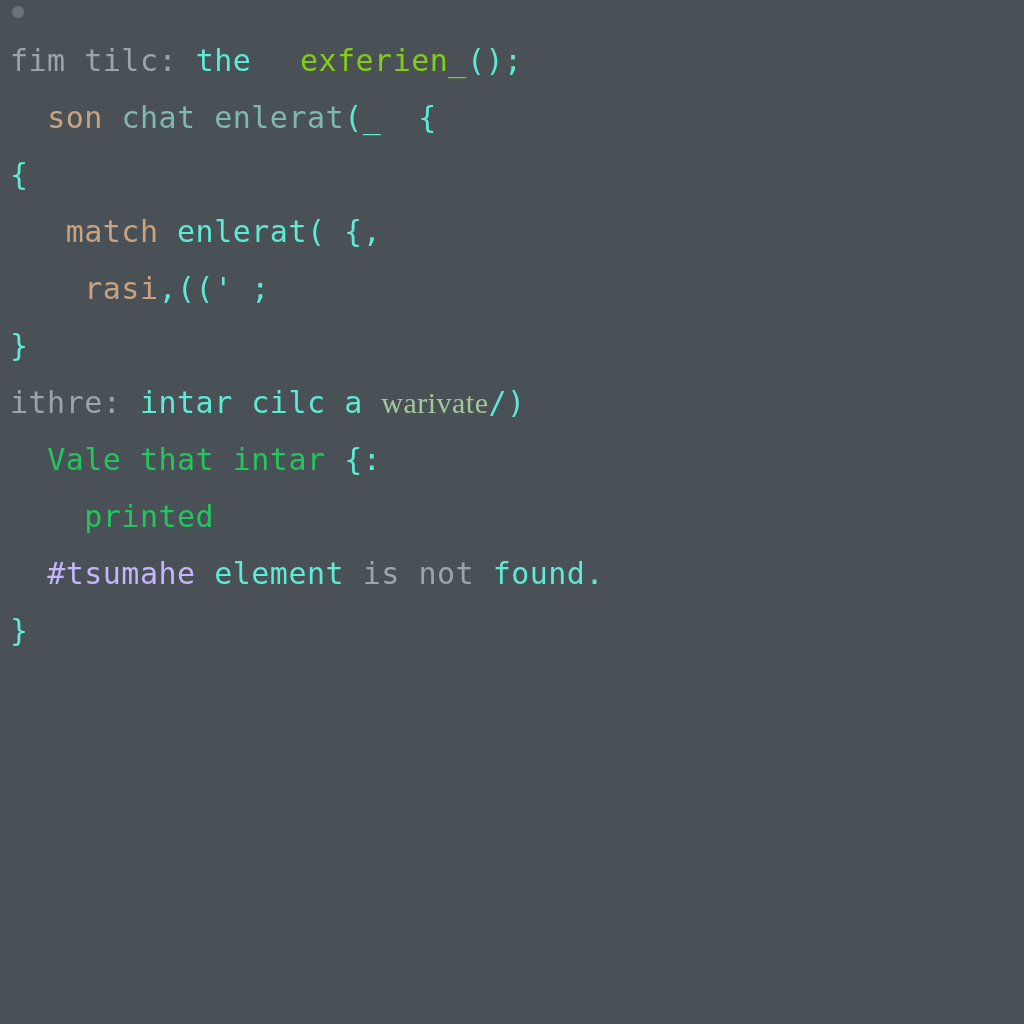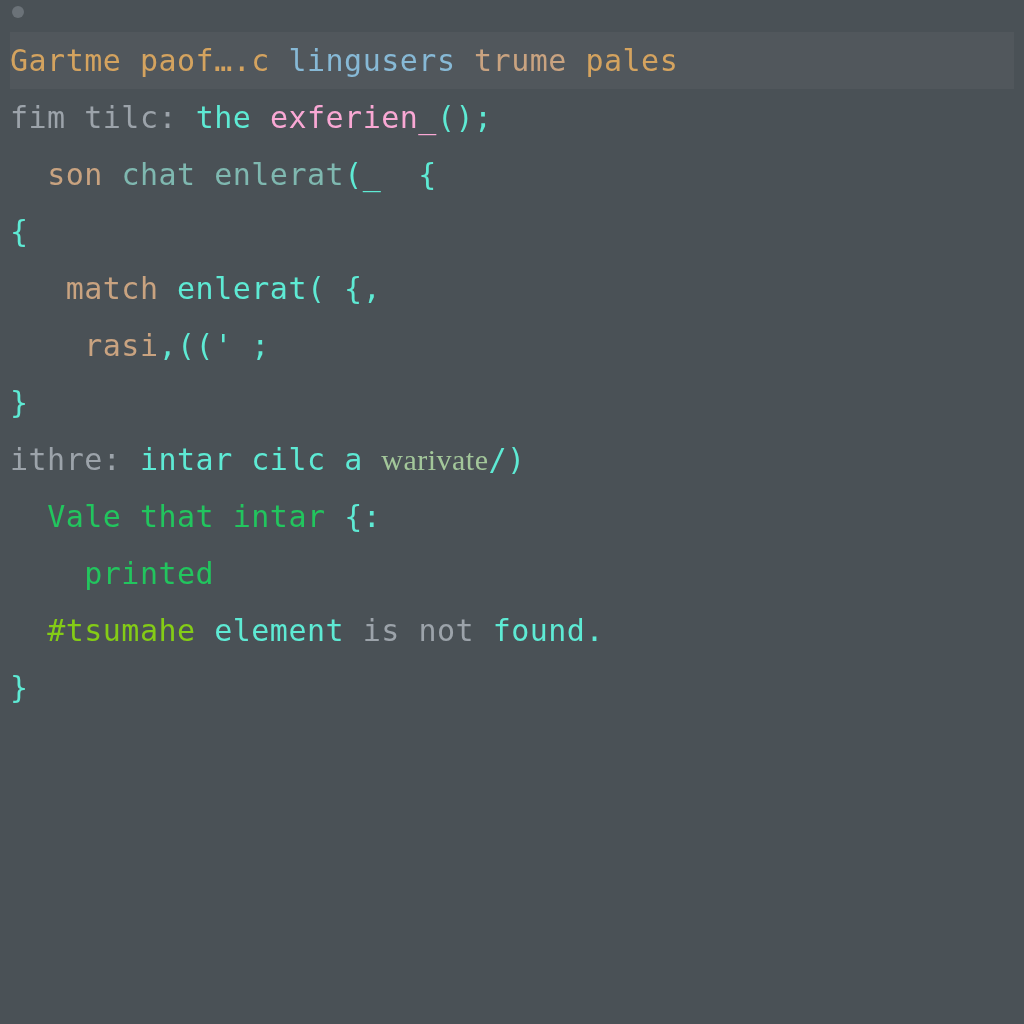--- a/index.html
+++ b/index.html
@@ -37,37 +37,36 @@
     .line {
       white-space: pre;
       letter-spacing: 0.5px;
     }
     .line-highlight {
       background: rgba(255, 255, 255, 0.04);
     }
     .orange { color: #d4a35f; }
     .blue { color: #87b9d6; }
     .teal { color: #7fb8b0; }
-    .purple { color: #f9a8d4; }
+    .purple { color: #84cc16; margin-left: 30px; }
     .tan { color: #c9a380; }
     .green { color: #a3c79a; font-family: Liberation Serif, serif; }
     .yellow { color: #22c55e; }
     .light { color: #5eead4; }
     .gray { color: #9ca3aa; }
-    .comment-blue { color: #84cc16; text-align: center; }
+    .comment-blue { color: #c4b5fd; text-align: center; }
   </style>
 </head>
 <body>
 
 <div class="title-bar">
   <div class="traffic-light"></div>
 </div>
 
 <div class="editor">
-  <div class="line line-highlight"><span class="orange">Gartme </span><span class="orange">paof….c </span><span class="blue">lingusers </span><span class="tan">trume </span><span class="orange">pales</span></div>
   <div class="line"><span class="gray">fim tilc: </span><span class="light">the </span><span class="purple">exferien_</span><span class="light">();</span></div>
   <div class="line"><span>  </span><span class="tan">son </span><span class="teal">chat </span><span class="teal">enlerat</span><span class="light">(_  {</span></div>
   <div class="line"><span class="light">{</span></div>
   <div class="line"><span>   </span><span class="tan">match </span><span class="light">enlerat( {,</span></div>
   <div class="line"><span>    </span><span class="tan">rasi</span><span class="light">,((' ;</span></div>
   <div class="line"><span class="light">}</span></div>
   <div class="line"><span></span></div>
   <div class="line"><span class="gray">ithre: </span><span class="light">intar </span><span class="light">cilc </span><span class="light">a </span><span class="green">warivate</span><span class="light">/)</span></div>
   <div class="line"><span>  </span><span class="yellow">Vale </span><span class="yellow">that </span><span class="yellow">intar </span><span class="light">{:</span></div>
   <div class="line"><span>    </span><span class="yellow">printed</span></div>

